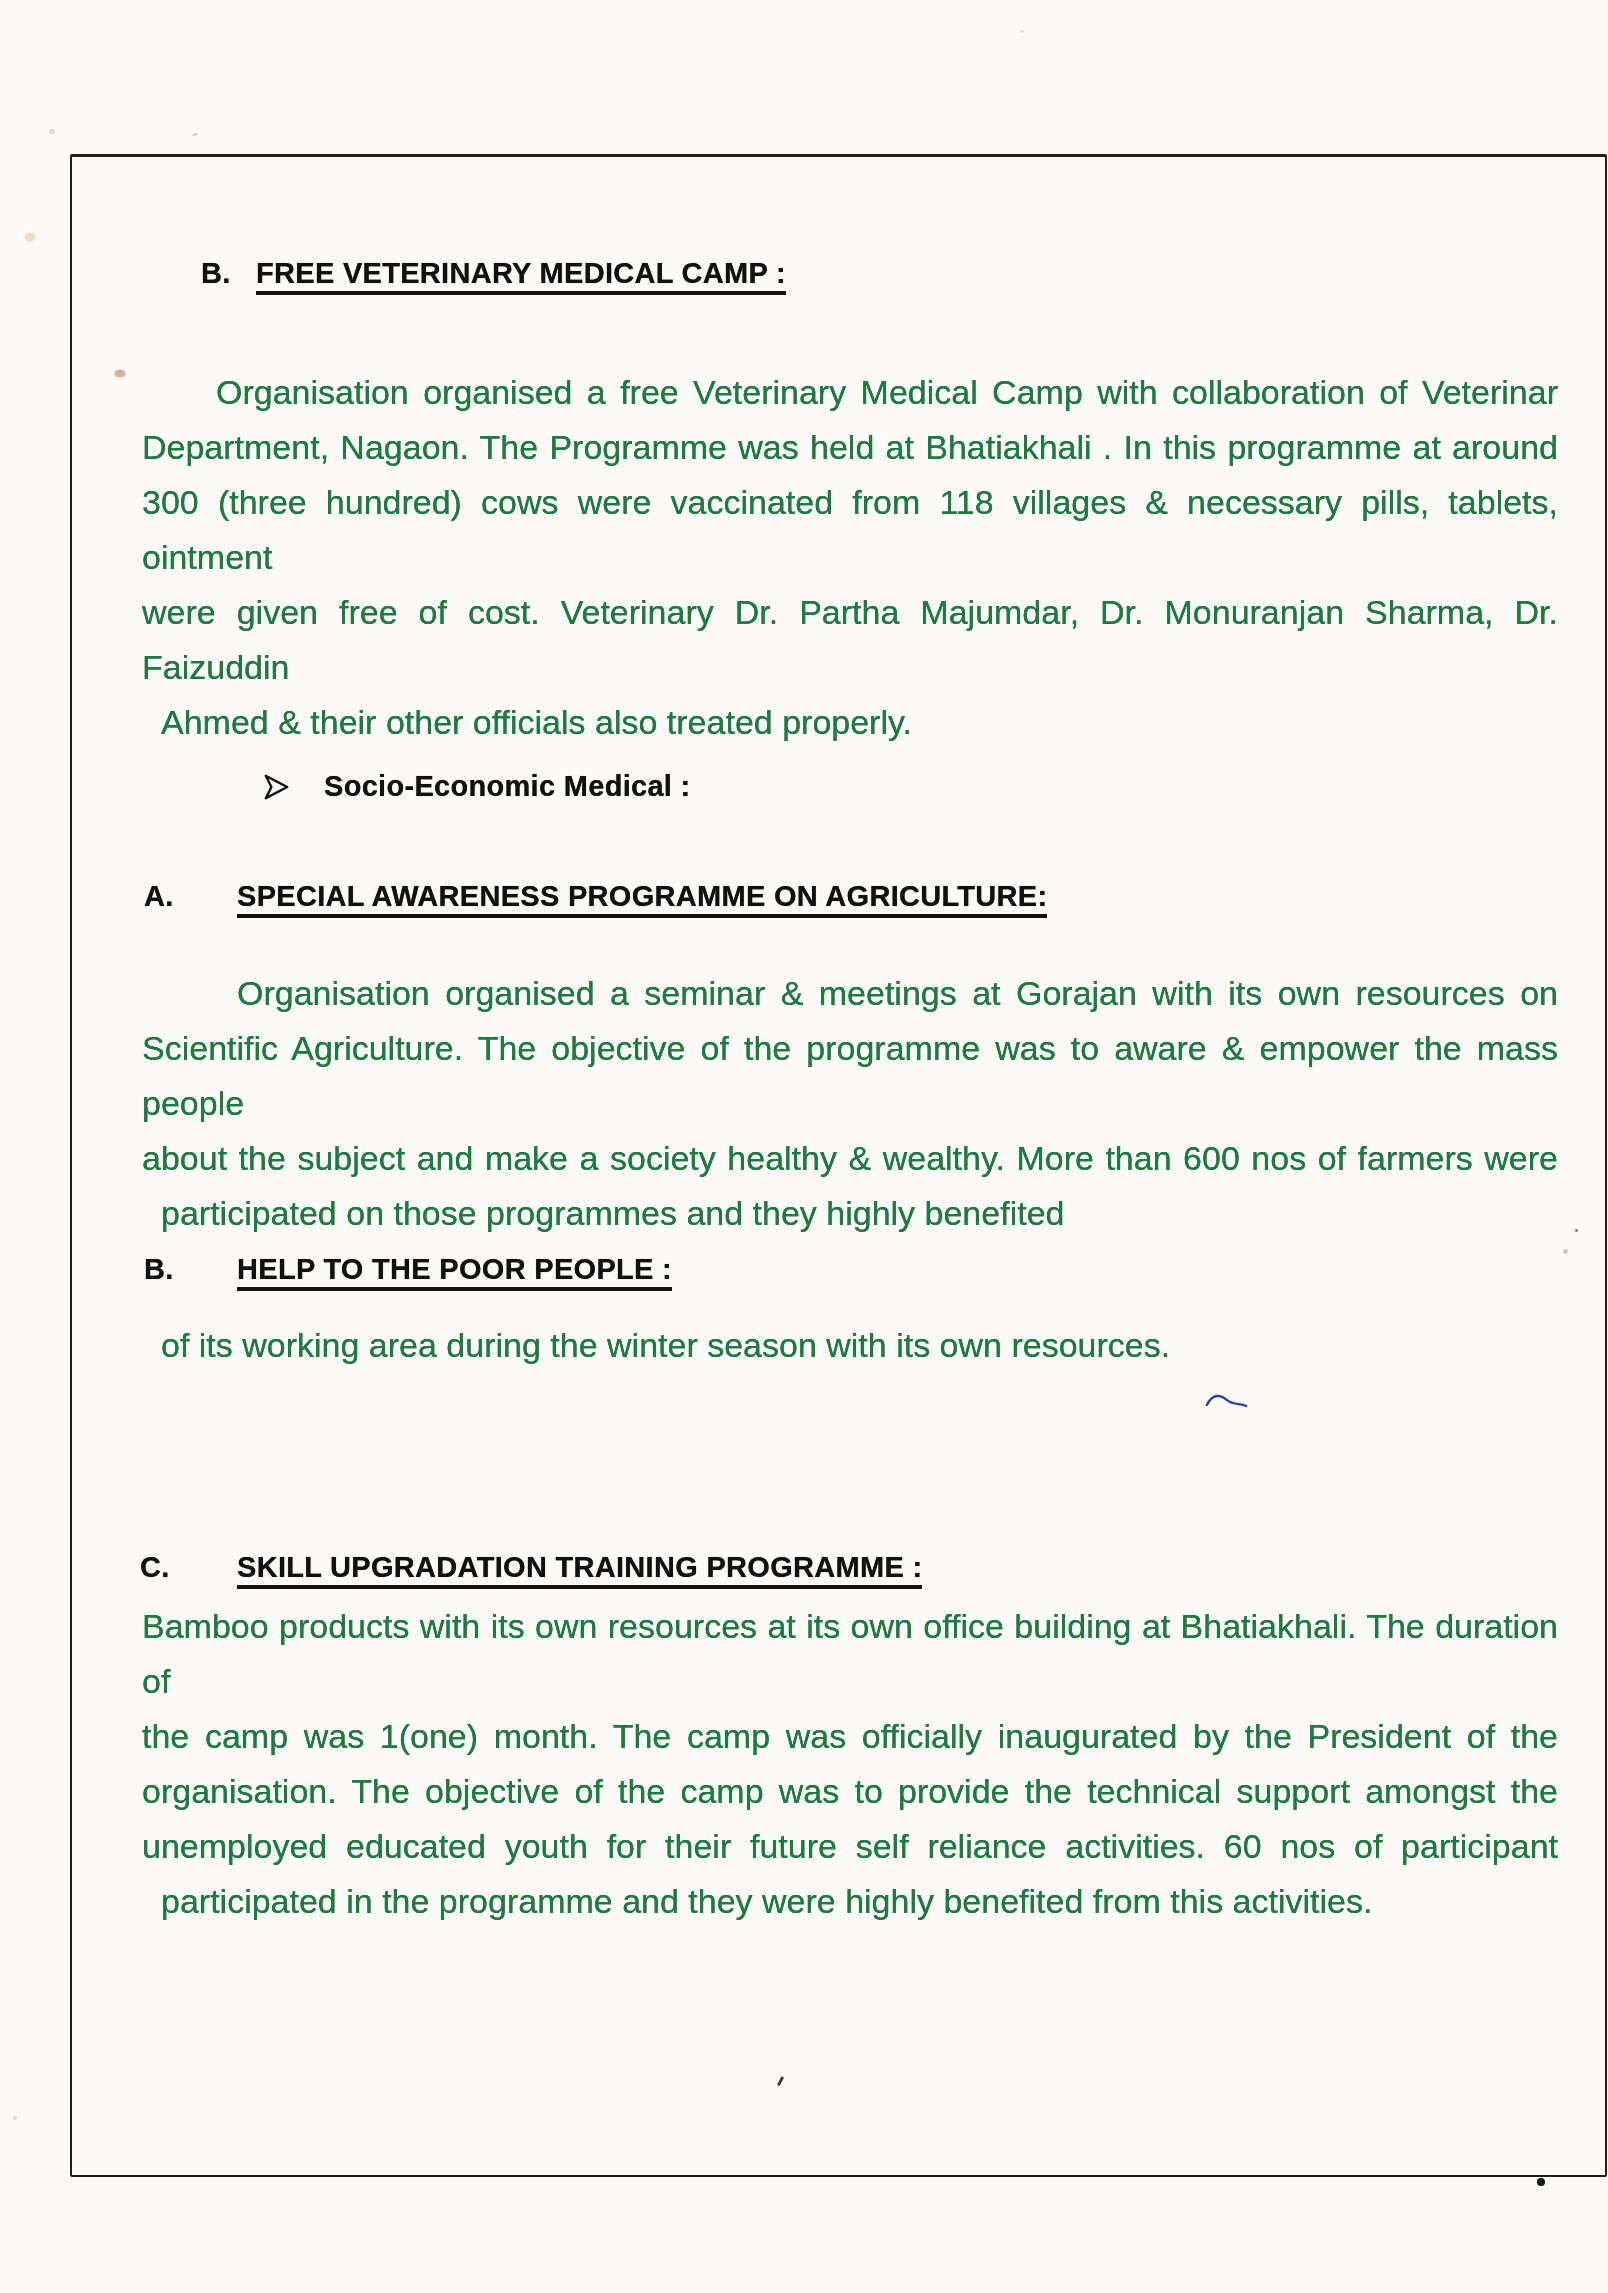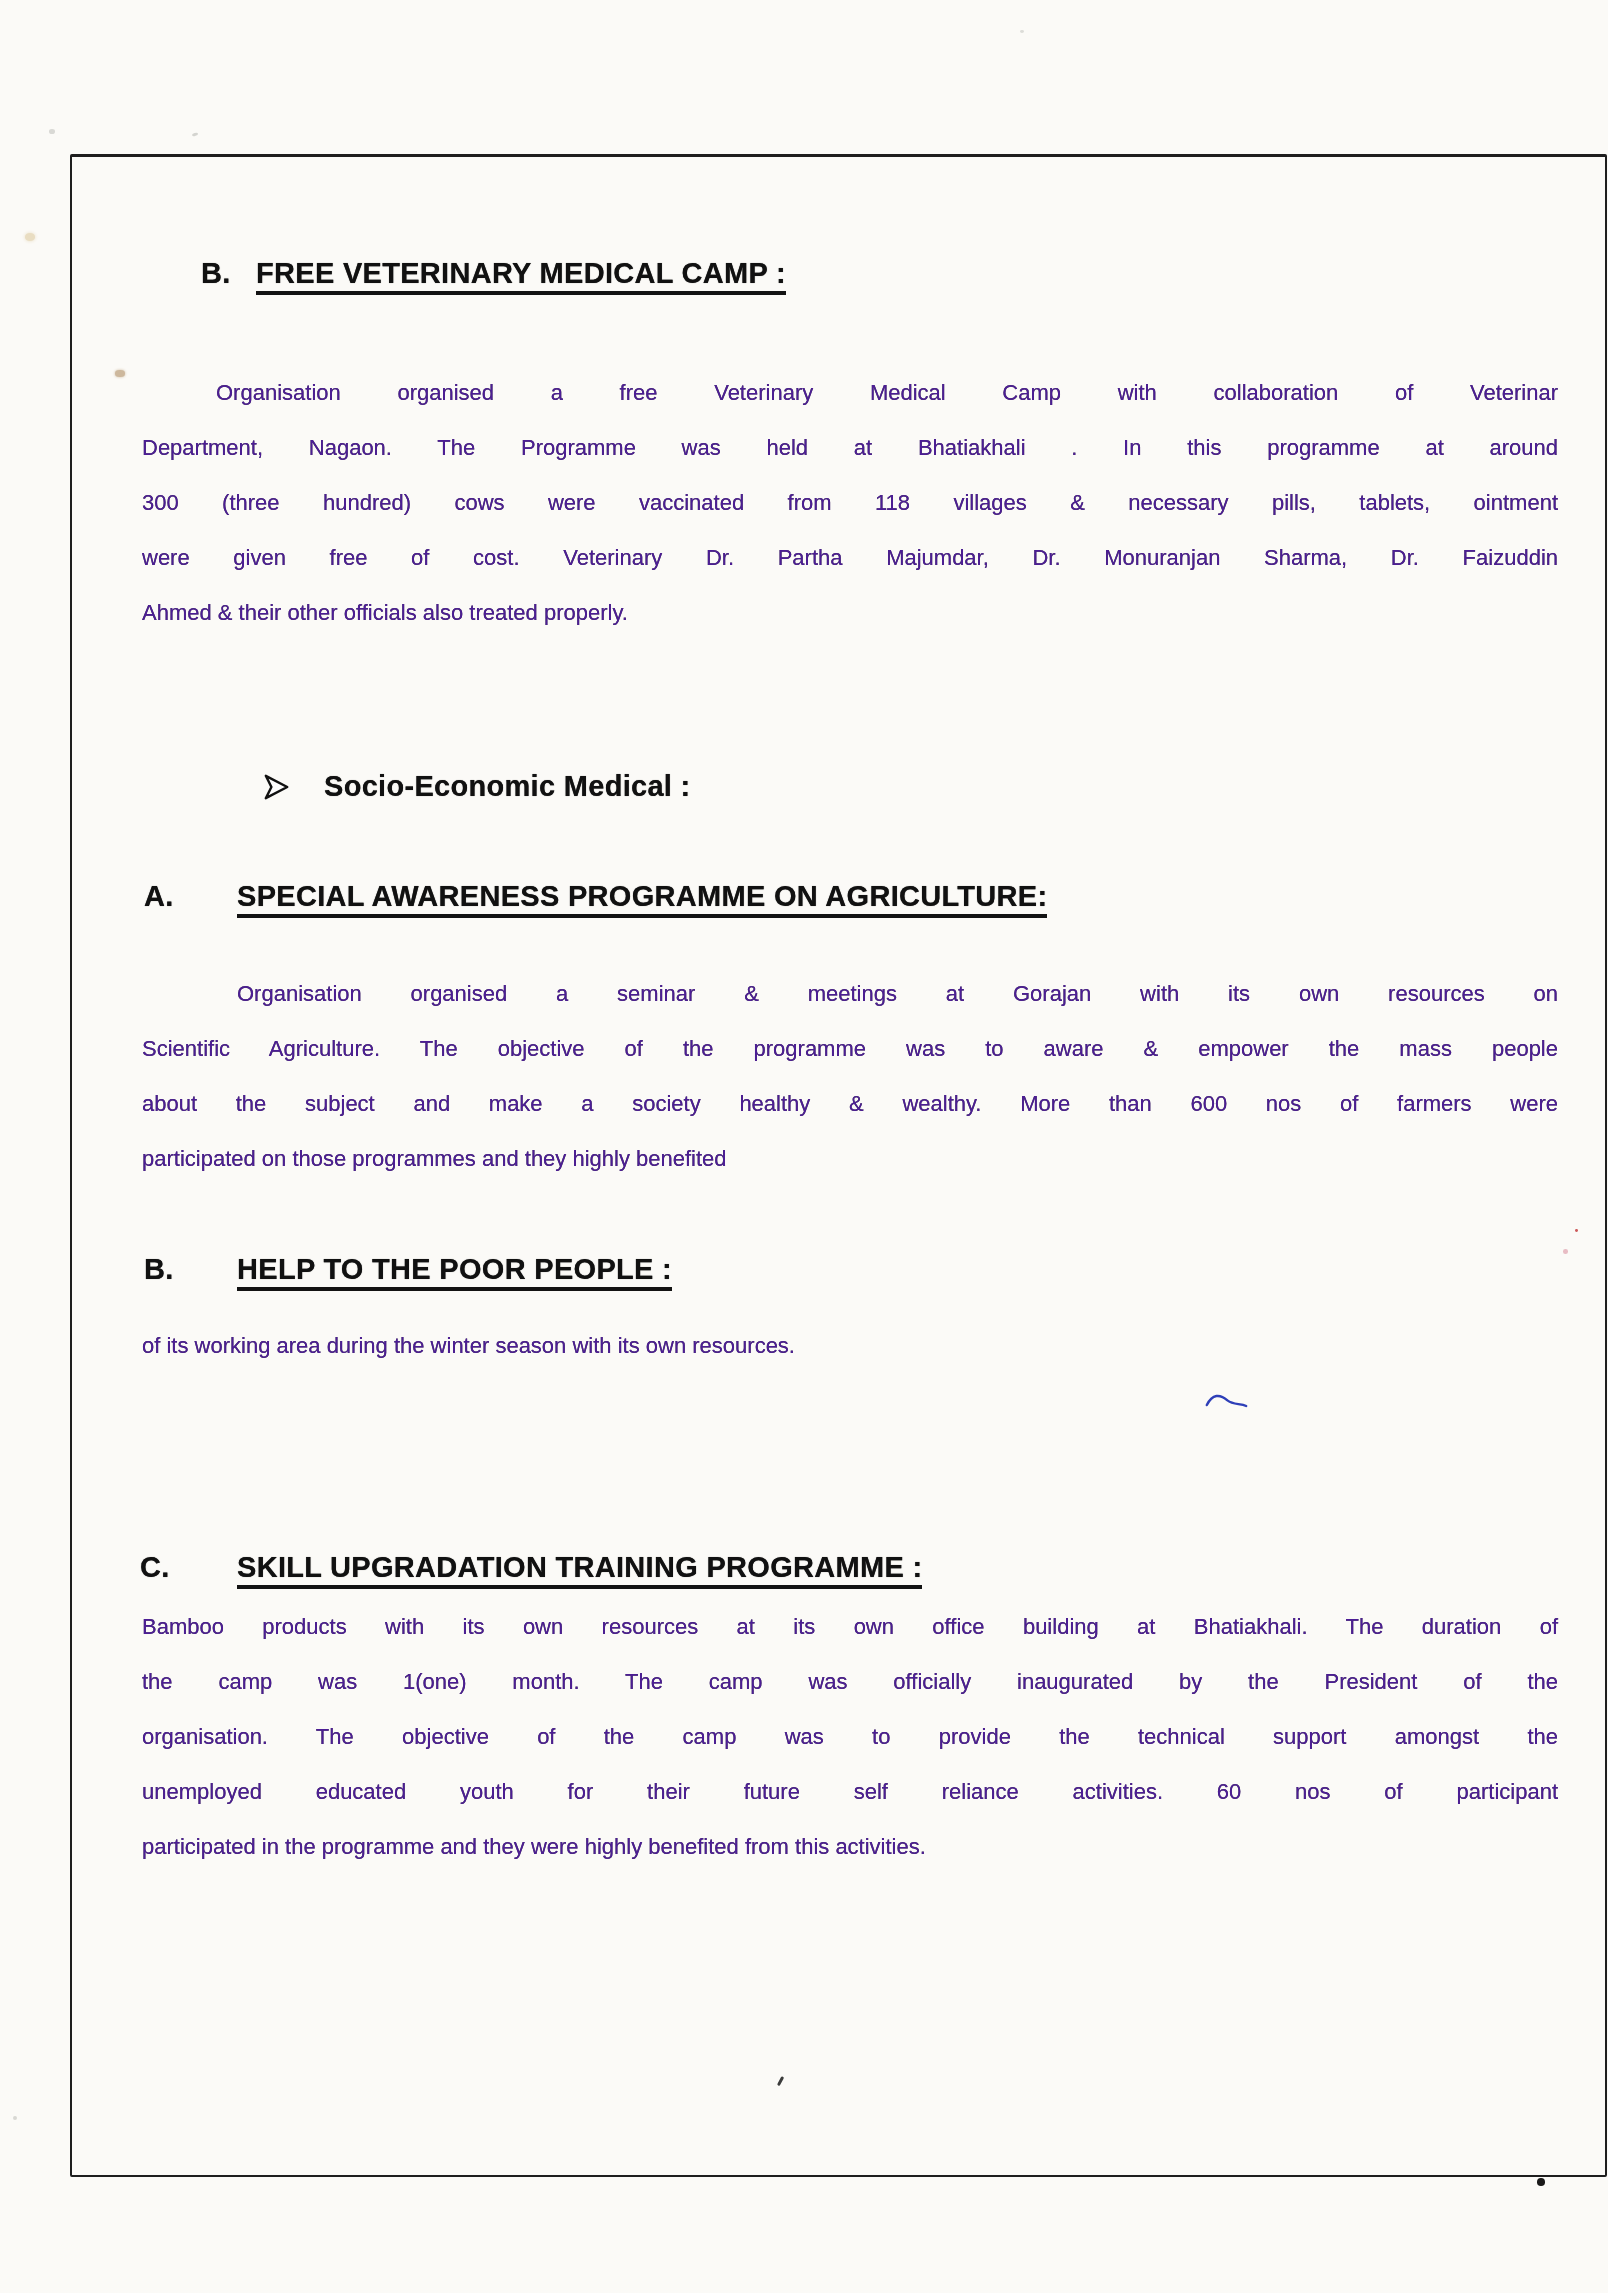--- a/index.html
+++ b/index.html
@@ -33,30 +33,30 @@
   }
   .sec-heading .prefix { flex: 0 0 auto; }
   .h-underline {
     border-bottom: 4.7px solid #131313;
     padding-bottom: 0;
   }
   .para {
     position: absolute;
     left: 142px;
     width: 1416px;
-    font-size: 22px;
+    font-size: 34px;
     line-height: 55px;
-    color: #4c1d95;
+    color: #15803d;
     text-shadow: 0 0 0.6px rgba(10,10,10,0.75);
   }
   .line {
     text-align: justify;
     text-align-last: justify;
   }
-  .line.last { text-align: left; text-align-last: left; }
+  .line.last { text-align: left; text-align-last: left; margin-left: 19px; }
   .speck { position: absolute; border-radius: 50%; }
   .ink-dot {
     position: absolute;
     width: 7.6px; height: 7.6px;
     border-radius: 50%;
     background: #1a1a1a;
   }
   .ink-tick {
     position: absolute;
     width: 2.8px; height: 10.4px;

